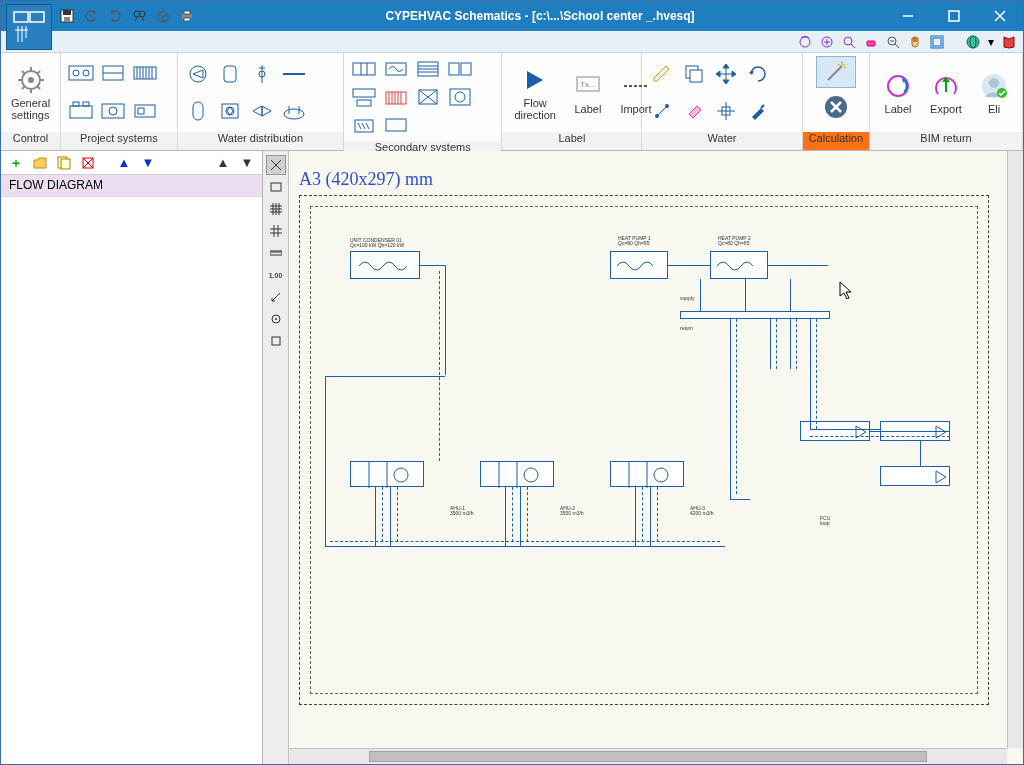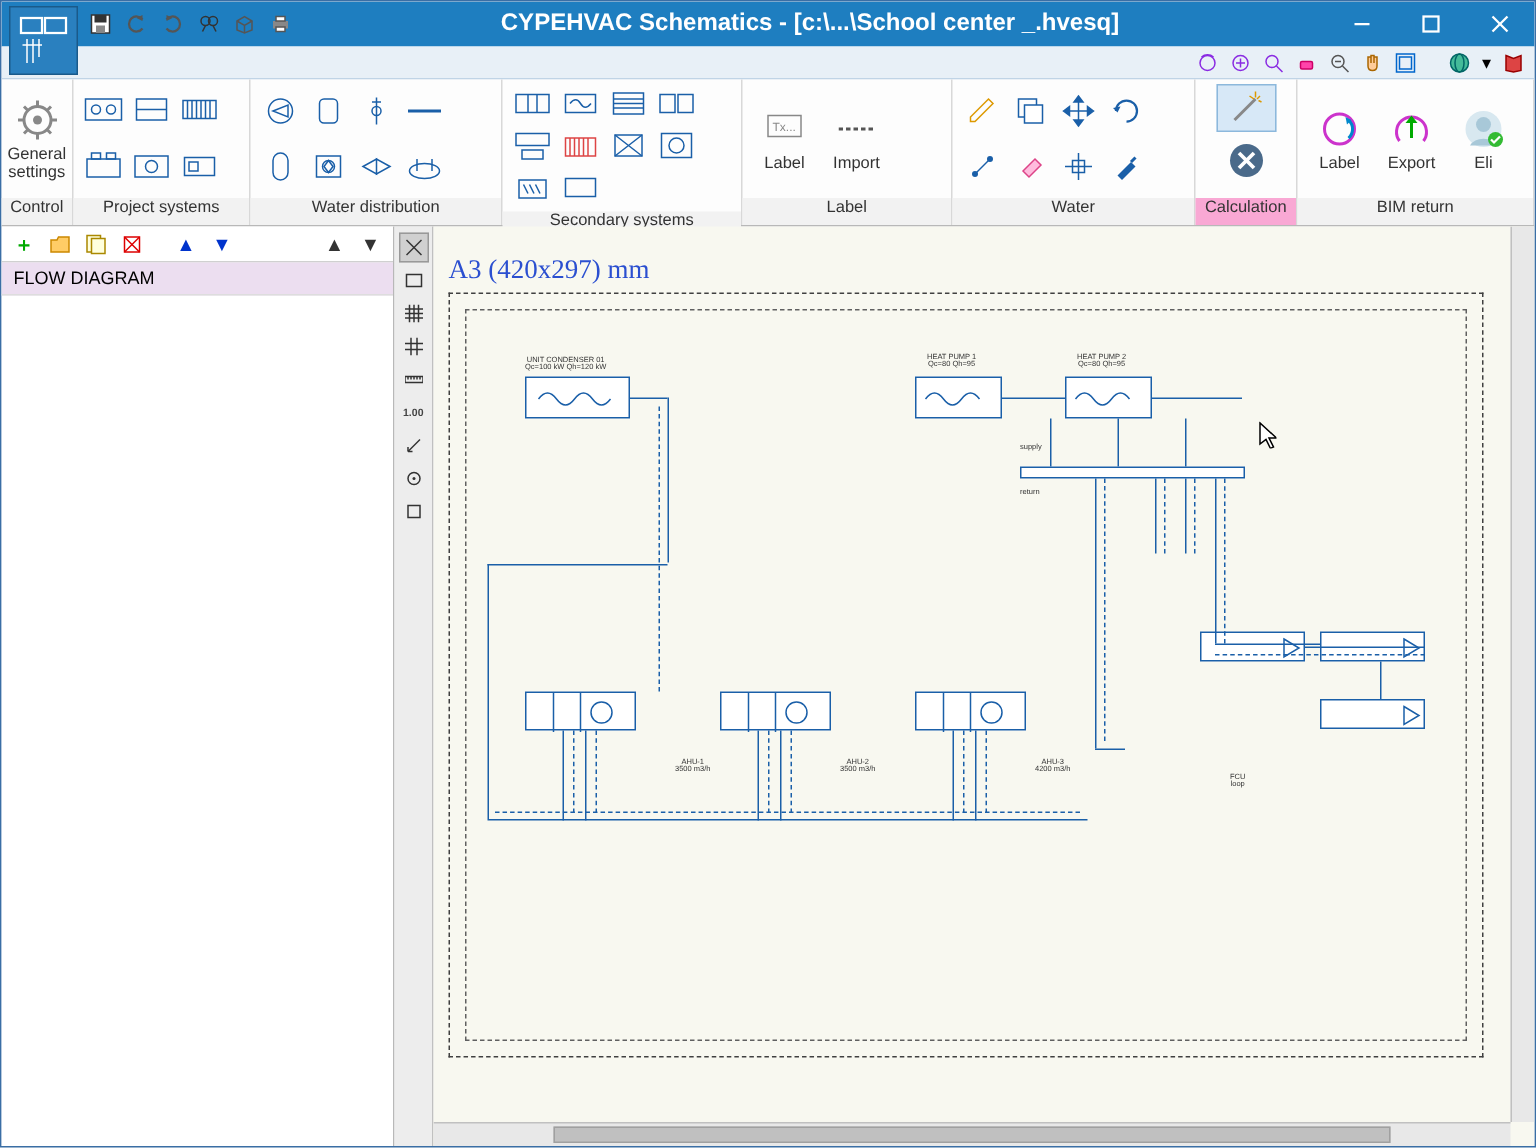--- a/index.html
+++ b/index.html
@@ -1,21 +1,21 @@
 <!DOCTYPE html>
 <html><head>
 <meta charset="utf-8">
 <style>
   * { box-sizing: border-box; margin: 0; padding: 0; font-family: "Segoe UI", Tahoma, sans-serif; }
   body { width: 1024px; height: 765px; background: #fff; overflow: hidden; border: 1px solid #3a6ea5; }
 
   
   .titlebar {
     height: 30px; background: linear-gradient(#1e7ec0,#1e7ec0);
-    color: #fff; display: flex; align-items: center; font-size: 16px;
+    color: #fff; display: flex; align-items: center; font-size: 12px;
   }
   .titlebar .app-logo {
     width:46px; height:46px; background:#2a80bf; border:1px solid #1a5a8a;
     position:absolute; left:6px; top:4px; z-index:5;
     display:flex; align-items:center; justify-content:center;
   }
   .titlebar .qat {
     margin-left: 58px; display:flex; align-items:center; gap:8px;
   }
   .titlebar .qat .qbtn { width:16px; height:16px; display:flex; align-items:center; justify-content:center; cursor:pointer;}
@@ -28,37 +28,37 @@
     height:22px; background:#e8f0f7; border-bottom:1px solid #c0d4e6;
     display:flex; justify-content:flex-end; align-items:center; gap:6px; padding-right:6px;
   }
   .minibar .mb { width:16px; height:16px; cursor:pointer; display:flex; align-items:center; justify-content:center; font-size:12px;}
 
   
   .ribbon { height:98px; background:#fdfdfd; border-bottom:1px solid #b8b8b8; display:flex; }
   .rgroup { border-right:1px solid #d8d8d8; display:flex; flex-direction:column; }
   .rgroup .rcontent { flex:1; display:flex; align-items:center; padding:4px 6px; gap:4px;}
   .rgroup .rlabel { height:18px; font-size:11px; text-align:center; color:#333; background:#f2f2f2;}
-  .rgroup.selected .rlabel { background:#f9a8d4; }
+  .rgroup.selected .rlabel { background:#f97316; }
   .biglabelbtn { display:flex; flex-direction:column; align-items:center; gap:2px; padding:4px 6px; cursor:pointer; font-size:11px; color:#333; text-align:center; border-radius:3px;}
   .biglabelbtn:hover, .selected-btn { background:#d7e8f7; border:1px solid #8cb8dc;}
   .selected-btn { margin:-1px; }
   .icon32 { width:32px; height:30px; display:flex; align-items:center; justify-content:center;}
   .icon20 { width:28px; height:24px; display:flex; align-items:center; justify-content:center; cursor:pointer;}
 
   
   .appbody { display:flex; height: calc(765px - 30px - 22px - 98px - 2px); }
   .leftpanel { width:262px; border-right:1px solid #b8b8b8; background:#fff; display:flex; flex-direction:column;}
   .lp-toolbar { height:24px; border-bottom:1px solid #d0d0d0; display:flex; align-items:center; gap:6px; padding:0 6px;}
   .lp-toolbar .spacer { flex:1;}
   .lp-toolbar .tbtn { width:18px; height:18px; cursor:pointer; display:flex; align-items:center; justify-content:center; font-size:13px; font-weight:bold;}
   .lp-list { flex:1; }
   .lp-item { height:22px; padding:3px 8px; font-size:12px; background:#ecdef0; border-bottom:1px solid #ddd;}
 
-  .canvaswrap { flex:1; display:flex;text-align:center; }
+  .canvaswrap { flex:1; display:flex; }
   .vtb { width:26px; background:#ededed; border-right:1px solid #c0c0c0; display:flex; flex-direction:column; align-items:center; gap:2px; padding-top:4px;}
   .vtb .vbtn { width:20px; height:20px; cursor:pointer; display:flex; align-items:center; justify-content:center; font-size:11px; color:#444; border:1px solid transparent;}
   .vtb .vbtn.active { background:#d0d0d0; border:1px solid #999;}
 
   .canvas { flex:1; position:relative; background:#f8f8f0; overflow:auto;}
   .page-label { position:absolute; left:10px; top:18px; color:#2b4fd0; font-size:18px; font-family:"Segoe UI";}
   .sheet {
     position:absolute; left:10px; top:44px; width:690px; height:510px;
     border:1px dashed #404040; background:transparent;
   }
@@ -213,21 +213,21 @@
   <div class="mb" style="width:8px;">▾</div>
   <div class="mb">
       <svg width="14" height="14">
         <path d="M2 2 L7 4 L12 2 L12 12 L7 13 L2 12 Z" fill="#d44" stroke="#900"></path>
       </svg>
     </div>
 </div>
 
 <div class="ribbon">
 
-  <div class="rgroup" style="width:48px">
+  <div class="rgroup" style="width:60px">
     <div class="rcontent" style="flex-direction:column; justify-content:center;">
       <div class="biglabelbtn">
         <div class="icon32">
             <svg width="28" height="28">
               <circle cx="14" cy="14" r="9" fill="none" stroke="#888" stroke-width="2"></circle>
               <circle cx="14" cy="14" r="3" fill="#888"></circle>
               <g stroke="#888" stroke-width="2">
                 <line x1="14" y1="1" x2="14" y2="5"></line>
                 <line x1="14" y1="23" x2="14" y2="27"></line>
                 <line x1="1" y1="14" x2="5" y2="14"></line>
@@ -424,20 +424,29 @@
           </svg>
         </div>
     </div>
     <div class="rlabel">Secondary systems</div>
   </div>
 
   <div class="rgroup" style="width:140px">
     <div class="rcontent">
       <div class="biglabelbtn">
         <div class="icon32">
+            <svg width="24" height="24">
+              <path d="M4 3 L20 12 L4 21 Z" fill="#1a5fa8"></path>
+            </svg>
+          </div>
+        <span style="white-space:pre-line;">Flow
+direction</span>
+      </div>
+      <div class="biglabelbtn">
+        <div class="icon32">
             <svg width="24" height="20">
               <rect x="1" y="1" width="22" height="14" fill="none" stroke="#888"></rect>
               <text x="4" y="11" font-size="8" fill="#888">Tx...</text>
             </svg>
           </div>
         <span>Label</span>
       </div>
       <div class="biglabelbtn">
         <div class="icon32">
             <svg width="24" height="8">

